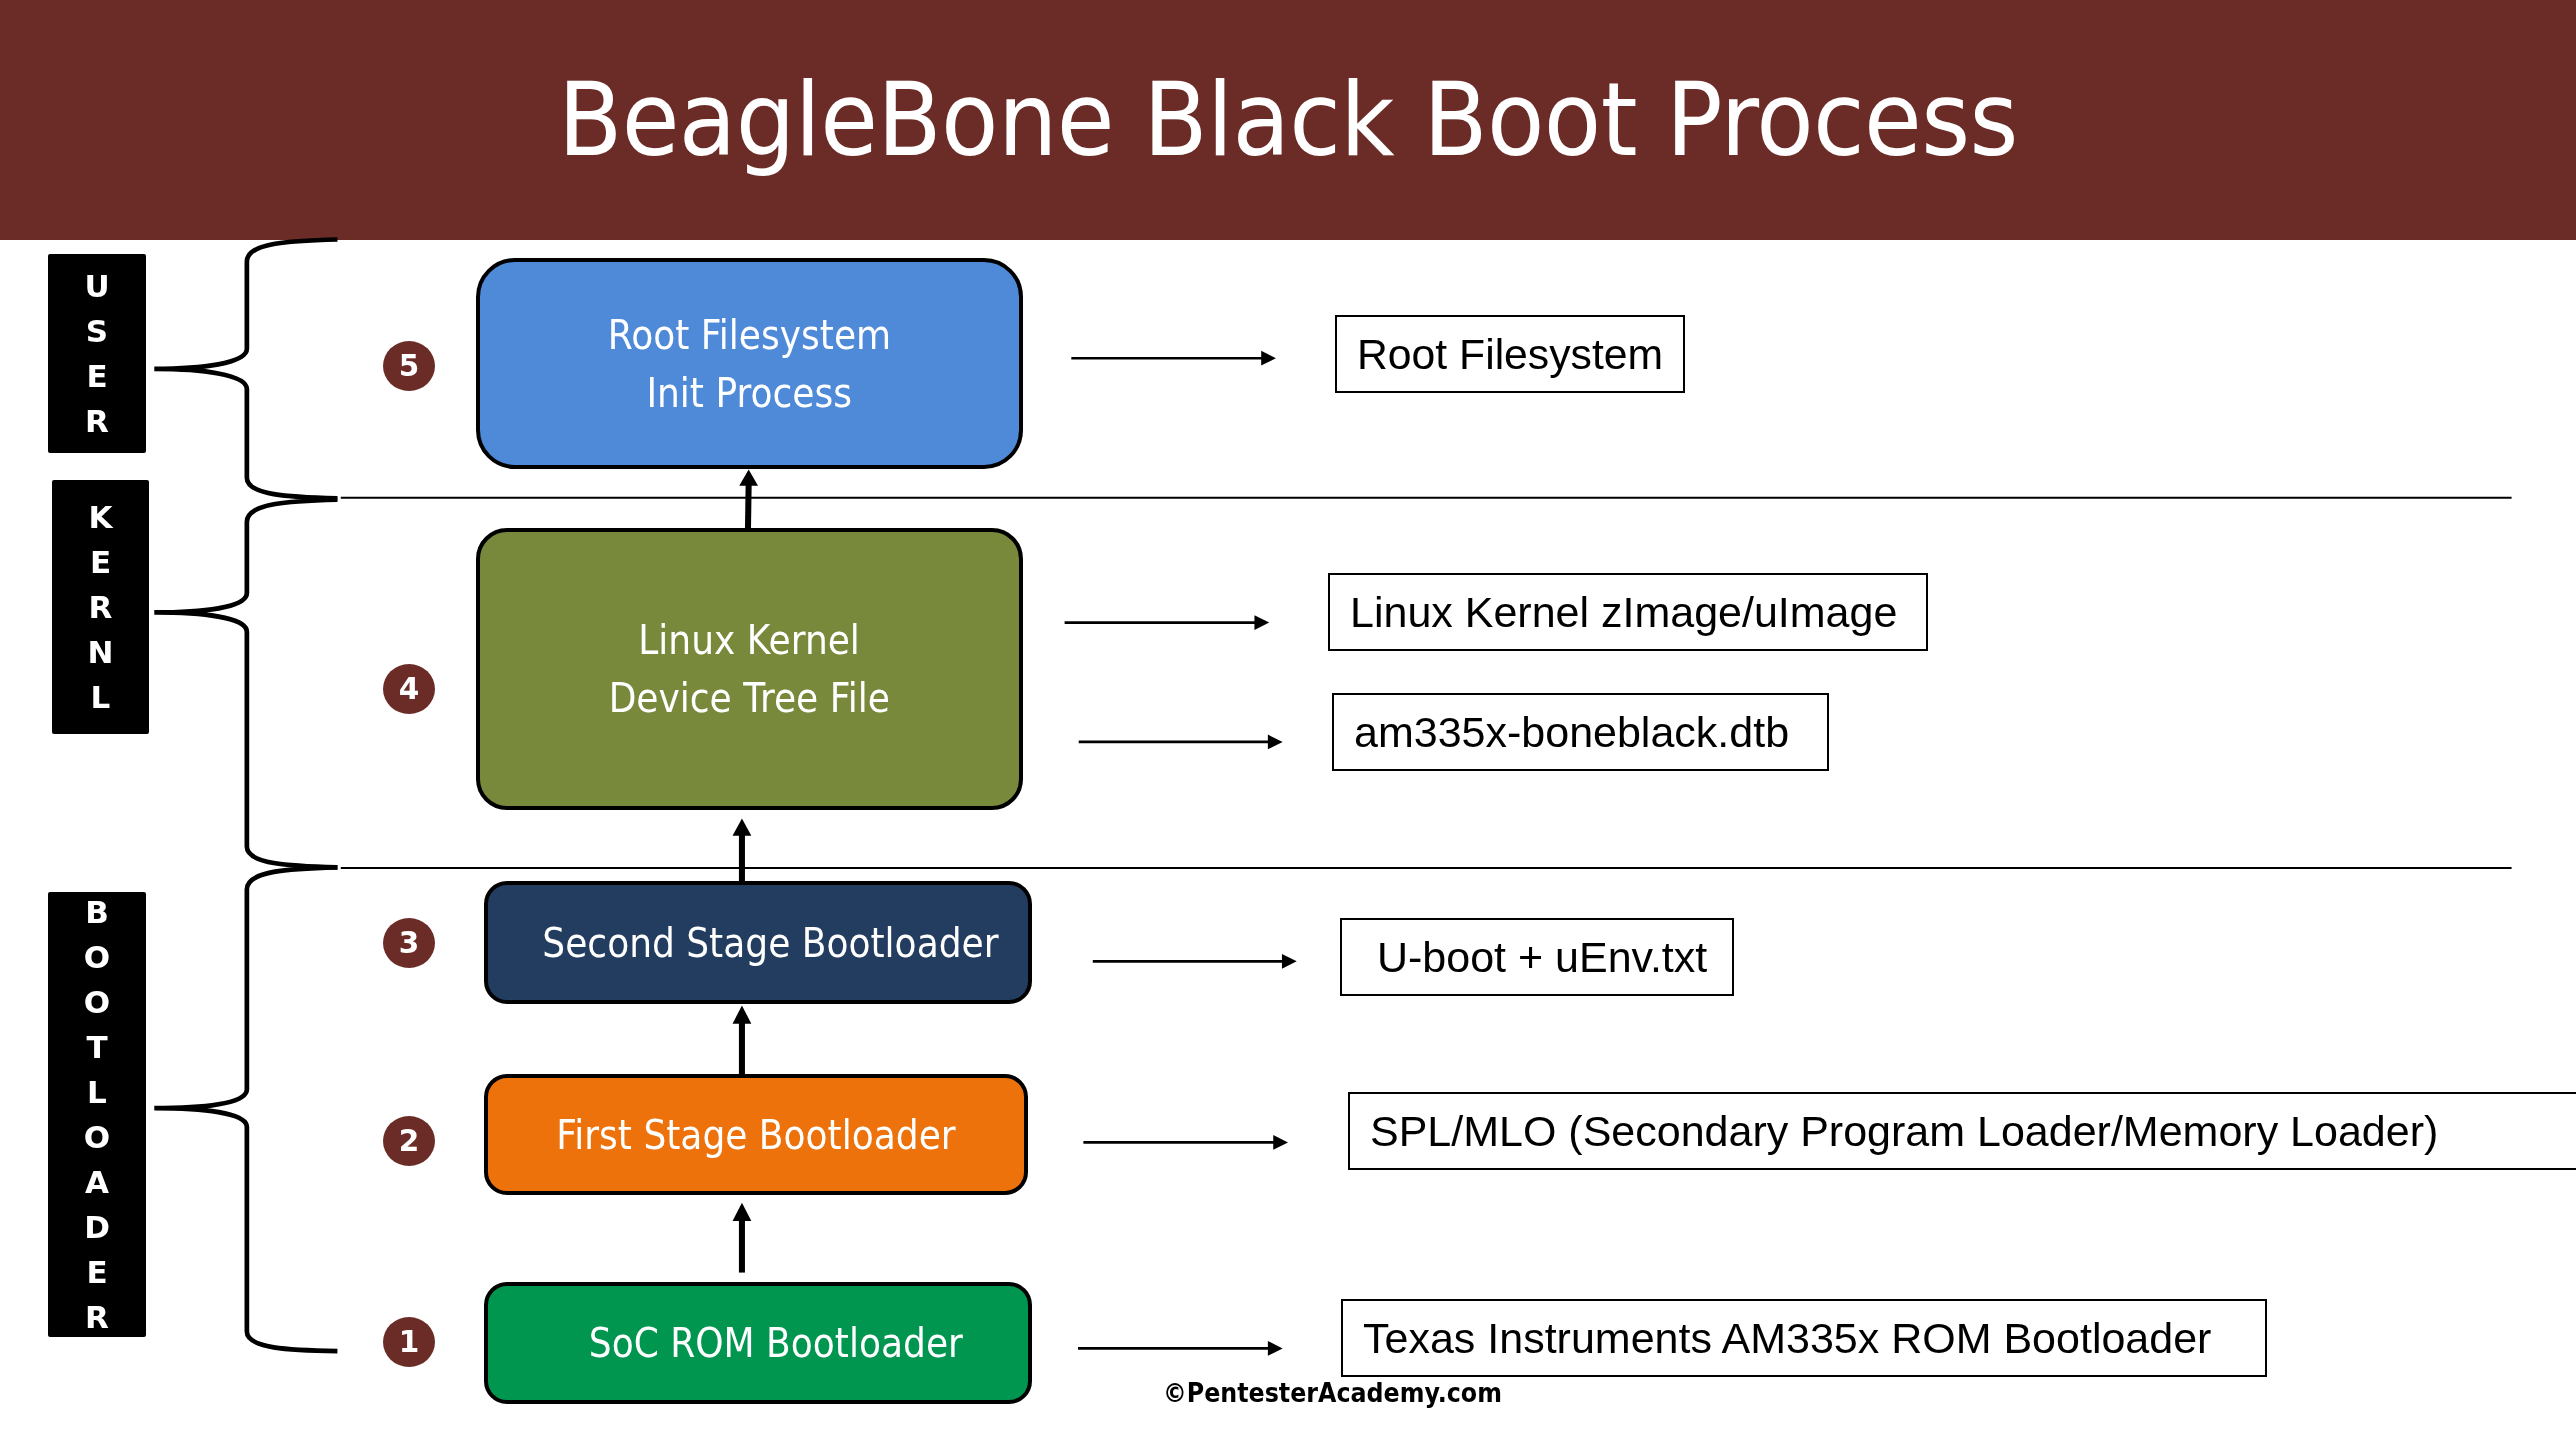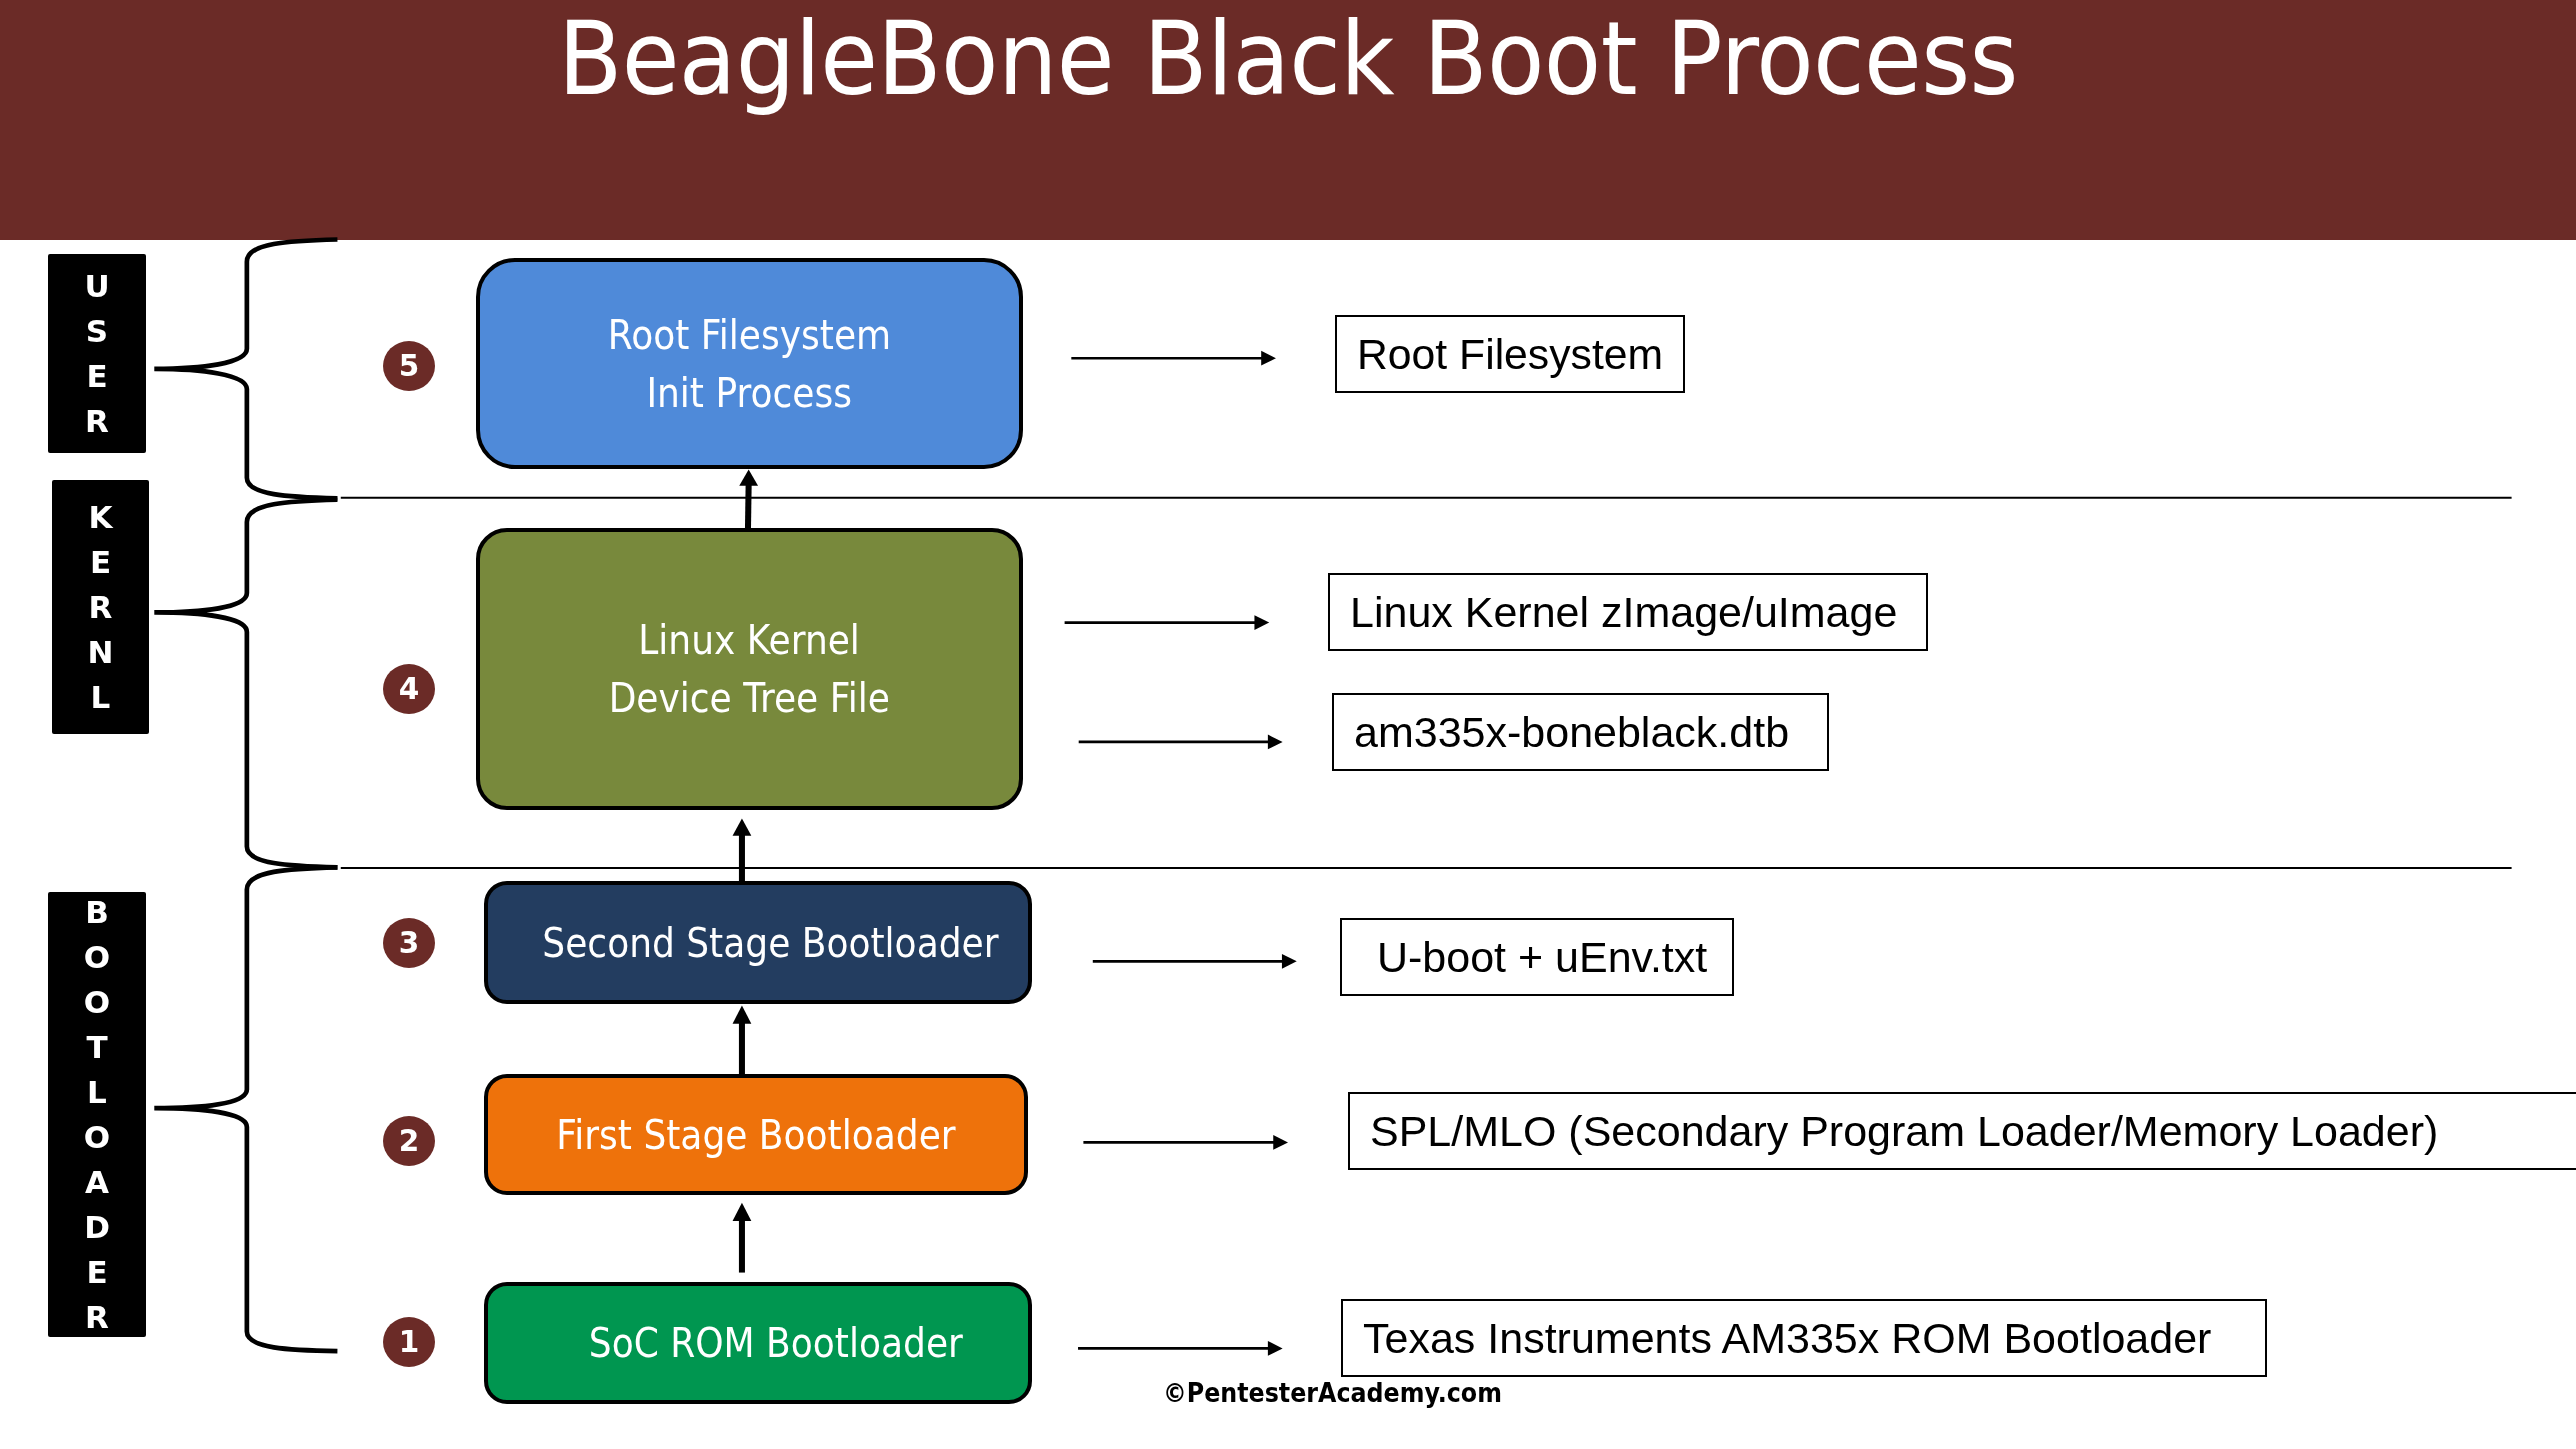--- a/index.html
+++ b/index.html
@@ -1,18 +1,18 @@
 <!DOCTYPE html>
 <html style="font-size:10.7px"><head>
 <meta charset="utf-8">
 <style>
   html, body { margin:0; padding:0; }
   body { width:2576px; height:1449px; position:relative; background:#ffffff; overflow:hidden; font-family:"Liberation Sans", sans-serif; }
   .header { position:absolute; left:0; top:0; width:2576px; height:240px; background:#6B2B27; }
-  .title { position:absolute; left:0; top:0; width:2576px; height:240px; display:flex; align-items:flex-start; justify-content:center; color:#ffffff; font-family:"DejaVu Sans", sans-serif; font-size:101px; letter-spacing:-0.7px; }
+  .title { position:absolute; left:0; top:0; width:2576px; height:240px; display:flex; align-items:center; justify-content:center; color:#ffffff; font-family:"DejaVu Sans", sans-serif; font-size:101px; letter-spacing:-0.7px; }
   .title span { display:inline-block; transform:scaleX(0.93); }
   .lane-label { position:absolute; background:#000; border-radius:2px; display:flex; flex-direction:column; align-items:center; justify-content:center; }
   .lane-label span { color:#fff; font-family:"DejaVu Sans", sans-serif; font-weight:bold; font-size:31px; line-height:45px; }
   .stage { position:absolute; box-sizing:border-box; border:4.7px solid #000; display:flex; flex-direction:column; align-items:center; justify-content:center; color:#fff; font-family:"DejaVu Sans", sans-serif; font-size:40px; text-align:center; }
   .stage span { display:block; line-height:58px; transform:scaleX(0.9); white-space:nowrap; }
   .badge { position:absolute; width:52px; height:50px; border-radius:50%; background:#6B2B27; color:#fff; display:flex; align-items:center; justify-content:center; font-family:"DejaVu Sans", sans-serif; font-weight:bold; font-size:29.5px; }
   .outbox { position:absolute; box-sizing:border-box; border:2px solid #000; background:#fff; display:flex; align-items:center; padding-left:20px; font-family:"Liberation Sans", sans-serif; font-size:43px; color:#000; white-space:nowrap; }
   .outbox span { display:inline-block; transform-origin:left center; transform:scaleX(0.86); }
   .copyright { position:absolute; left:1163px; top:1377px; font-family:"DejaVu Sans", sans-serif; font-weight:bold; font-size:27px; color:#000; white-space:nowrap; }
   .copyright span { display:inline-block; transform-origin:left center; transform:scaleX(0.88); }

